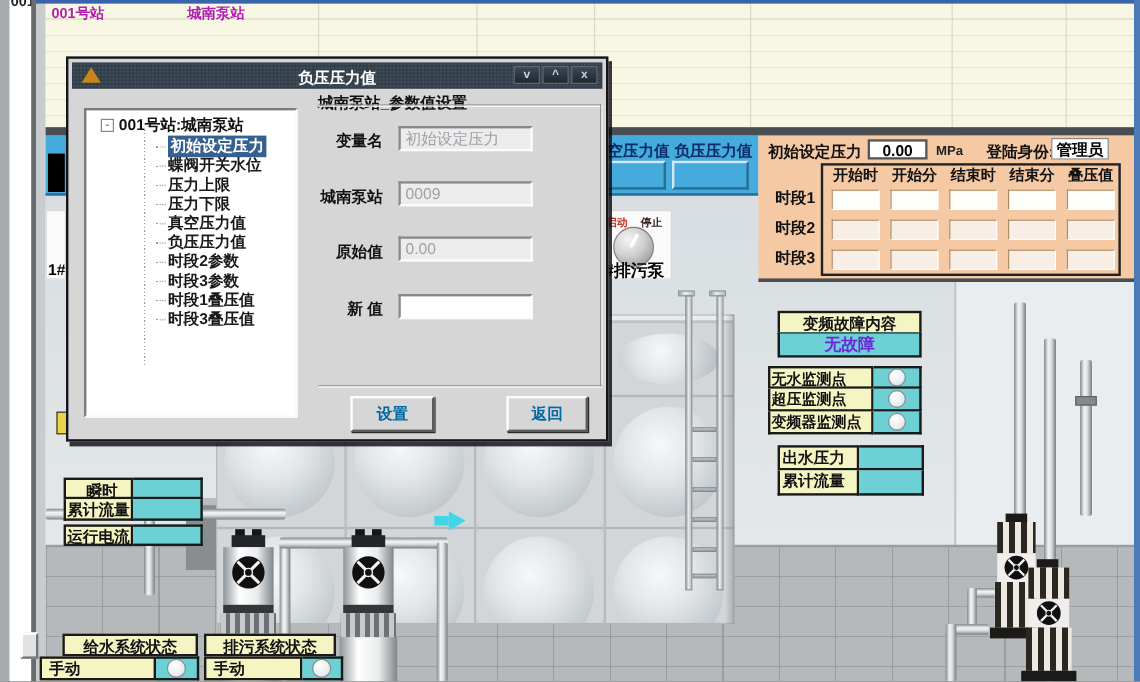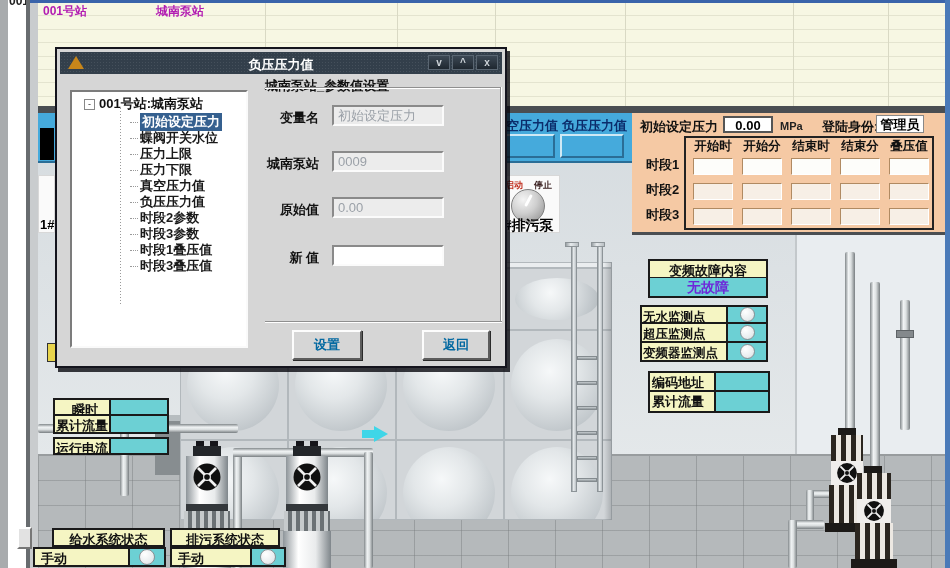--- a/index.html
+++ b/index.html
@@ -311,21 +311,21 @@
     <div style="display:flex;">
       <div class="cream blk2" style="width:88px;height:19px;border-top:0;box-sizing:border-box;"><span class="lbl" style="font-size:12.5px;line-height:15px;padding-left:1px;">变频器监测点</span></div>
       <div class="cyanc blk2" style="width:40px;height:19px;border-left:0;border-top:0;box-sizing:border-box;display:flex;align-items:center;justify-content:center;">
           <div class="ind"></div>
         </div>
     </div>
   </div>
 
   <div class="abs" style="left:648px;top:371px;">
     <div style="display:flex;">
-      <div class="cream blk2" style="width:68px;height:21px;box-sizing:border-box;"><span class="lbl" style="line-height:17px;padding-left:2px;">编码地址</span></div>
+      <div class="cream blk2" style="width:68px;height:21px;box-sizing:border-box;"><span class="lbl" style="line-height:17px;padding-left:2px;">出水压力</span></div>
       <div class="cyanc blk2" style="width:54px;height:21px;border-left:0;box-sizing:border-box;"></div>
     </div>
     <div style="display:flex;">
       <div class="cream blk2" style="width:68px;height:21px;border-top:0;box-sizing:border-box;"><span class="lbl" style="line-height:17px;padding-left:2px;">累计流量</span></div>
       <div class="cyanc blk2" style="width:54px;height:21px;border-left:0;border-top:0;box-sizing:border-box;"></div>
     </div>
   </div>
 
   <div class="abs" style="left:53px;top:398px;">
     <div style="display:flex;">

